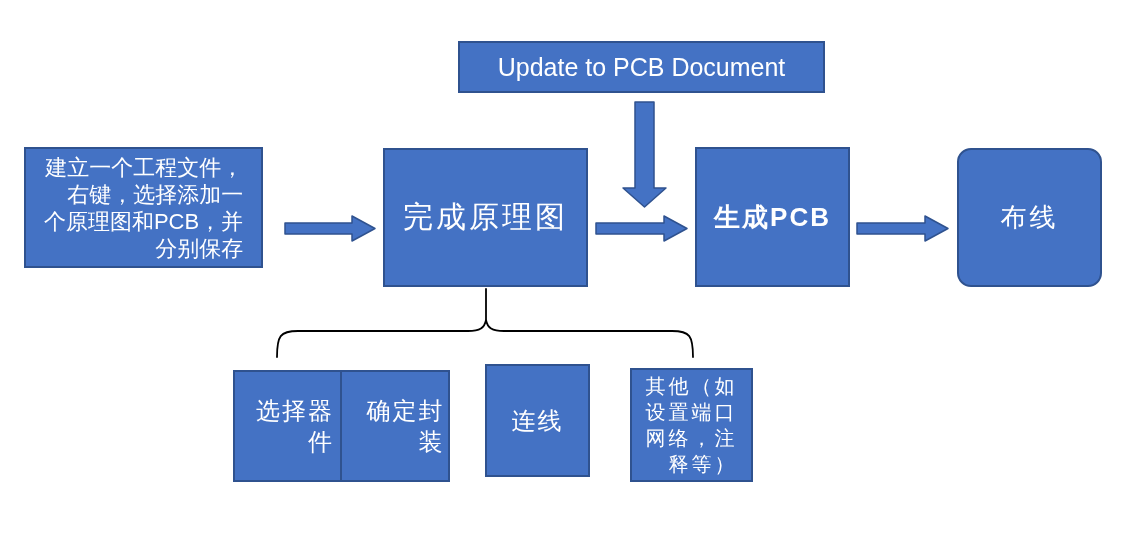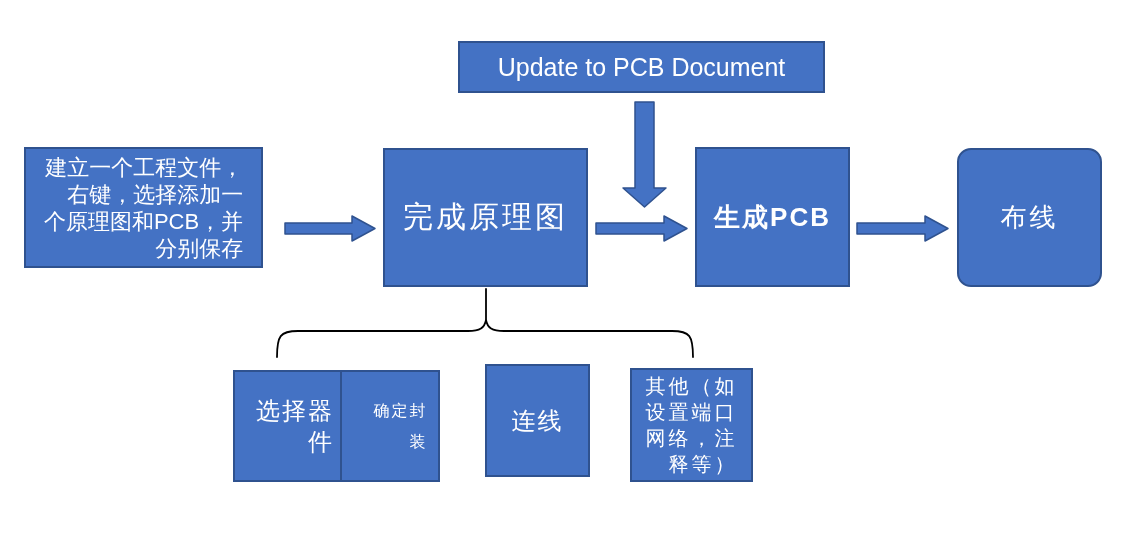--- a/index.html
+++ b/index.html
@@ -45,21 +45,21 @@
     justify-content: center;
     text-align: right;
     white-space: pre-line;
   }
   .node-update      { left: 458px; top: 41px;  width: 367px; height: 52px;  font-size: 25px; }
   .node-create      { left: 24px;  top: 147px; width: 239px; height: 121px; font-size: 22px; line-height: 27px; }
   .node-schematic   { left: 383px; top: 148px; width: 205px; height: 139px; font-size: 30px; letter-spacing: 3px; }
   .node-genpcb      { left: 695px; top: 147px; width: 155px; height: 140px; font-size: 26px; letter-spacing: 2px; font-weight: bold; }
   .node-routing     { left: 957px; top: 148px; width: 145px; height: 139px; font-size: 26px; letter-spacing: 3px; border-radius: 14px; }
   .node-select      { left: 193px; top: 370px; width: 124px; height: 112px; font-size: 24px; letter-spacing: 2px; line-height: 31px; margin-left: 40px; }
-  .node-footprint   { left: 340px; top: 370px; width: 100px; height: 112px; font-size: 16px; letter-spacing: 2px; line-height: 31px; padding-left: 21px; }
+  .node-footprint   { left: 340px; top: 370px; width: 110px; height: 112px; font-size: 24px; letter-spacing: 2px; line-height: 31px; padding-left: 21px; }
   .node-wiring      { left: 485px; top: 364px; width: 105px; height: 113px; font-size: 24px; letter-spacing: 2px; }
   .node-others      { left: 630px; top: 368px; width: 123px; height: 114px; font-size: 20px; letter-spacing: 3px; line-height: 26px; }
 </style>
 </head>
 <body>
 
 <div class="canvas">
 
   <svg class="connectors" width="1138" height="536" viewBox="0 0 1138 536" xmlns="http://www.w3.org/2000/svg">
 

